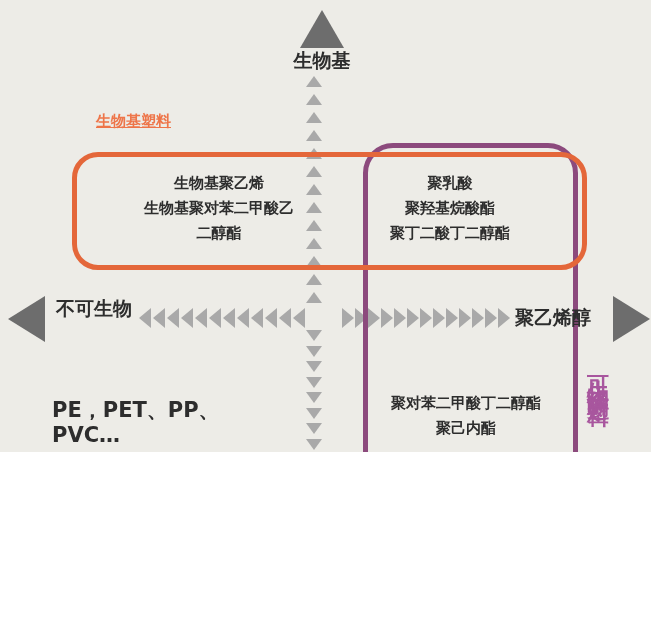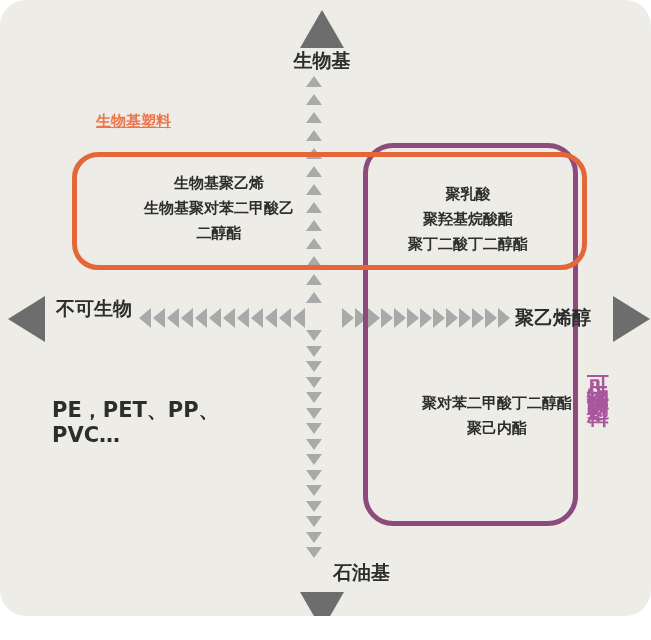--- a/index.html
+++ b/index.html
@@ -2,21 +2,21 @@
 <html style="--background: #edece7; --orange: #e4673a; --orange-label: #ee7549; --purple: #8c4a7d; --purple-label: #a8569e; --dark-arrow: #6d6d6d; --light-arrow: #a9a9a9; --text: #2d2d2d;"><head>
 <meta charset="utf-8">
 <style>
   :root{
     --background:#edece7; --orange:#e4673a; --orange-label:#ee7549;
     --purple:#8c4a7d; --purple-label:#a8569e;
     --dark-arrow:#6d6d6d; --light-arrow:#a9a9a9; --text:#2d2d2d;
   }
   html,body{margin:0;padding:0;}
   body{font-family:"DejaVu Sans",sans-serif;}
-  .stage{position:relative;width:651px;height:616px;background:var(--background);overflow:hidden;border-radius:26px;}
+  .stage{position:relative;width:651px;height:452px;background:var(--background);overflow:hidden;}
 
   
   .tri{width:0;height:0;}
   .tri-up{border-left:8px solid transparent;border-right:8px solid transparent;border-bottom:11px solid var(--light-arrow);}
   .tri-down{border-left:8px solid transparent;border-right:8px solid transparent;border-top:11px solid var(--light-arrow);}
   .tri-left{border-top:10px solid transparent;border-bottom:10px solid transparent;border-right:12px solid var(--light-arrow);}
   .tri-right{border-top:10px solid transparent;border-bottom:10px solid transparent;border-left:12px solid var(--light-arrow);}
 
   .big-arrow{position:absolute;width:0;height:0;z-index:1;}
   .big-up{left:300px;top:10px;border-left:22px solid transparent;border-right:22px solid transparent;border-bottom:38px solid var(--dark-arrow);}
@@ -43,23 +43,23 @@
   .box-purple{left:363px;top:143px;width:205px;height:373px;border:5px solid var(--purple);border-radius:30px;z-index:2;}
   .box-orange{left:72px;top:152px;width:505px;height:108px;border:5px solid var(--orange);border-radius:26px;z-index:3;}
 
   .group-label-orange{position:absolute;left:96px;top:112px;font-size:15px;font-weight:700;color:var(--orange-label);z-index:4;text-decoration:underline;}
   .group-label-purple{position:absolute;left:583px;top:357px;font-size:22px;font-weight:700;color:var(--purple-label);
     writing-mode:vertical-rl;text-orientation:upright;letter-spacing:5px;z-index:4;}
 
   
   .quad{position:absolute;color:var(--text);font-weight:700;font-size:15px;line-height:25px;text-align:center;z-index:4;}
   .quad-top-left{left:88px;top:171px;width:262px;}
-  .quad-top-right{left:373px;top:171px;width:190px;margin-top:11px;}
+  .quad-top-right{left:355px;top:171px;width:190px;}
   .quad-bottom-left{left:52px;top:398px;width:220px;text-align:left;font-size:21px;}
-  .quad-bottom-right{left:368px;top:391px;width:196px;margin-left:31px;}
+  .quad-bottom-right{left:368px;top:391px;width:196px;}
 </style>
 </head>
 <body>
 
 <div class="stage">
 
   <div class="big-arrow big-up"></div>
   <div class="big-arrow big-down"></div>
   <div class="big-arrow big-left"></div>
   <div class="big-arrow big-right"></div>

